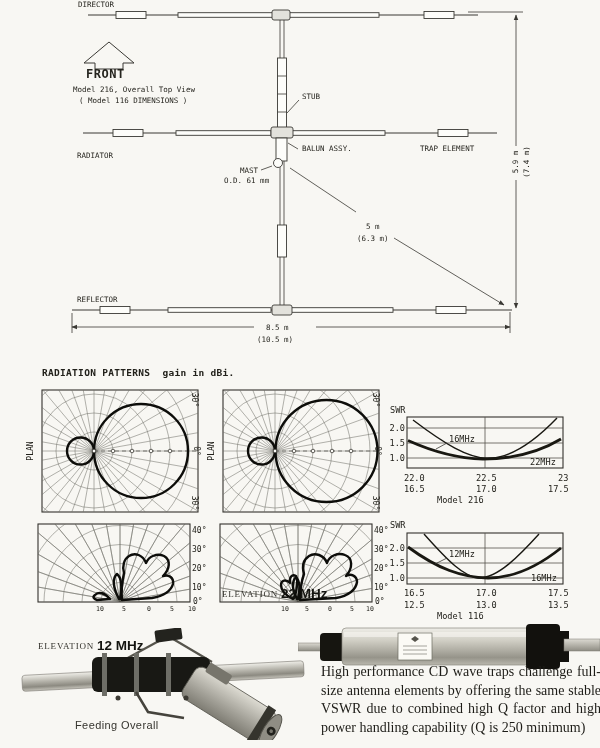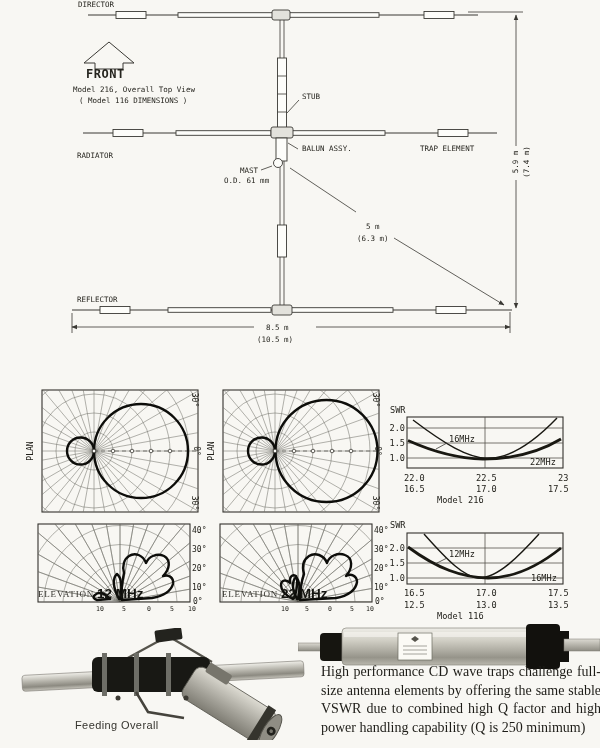--- a/index.html
+++ b/index.html
@@ -128,20 +128,21 @@
     <text class="m" x="224" y="183">O.D. 61 mm</text>
     <text class="m" x="77" y="302">REFLECTOR</text>
     <text class="m" x="366" y="229">5 m</text>
     <text class="m" x="357" y="241">(6.3 m)</text>
     <text class="m" x="266" y="330">8.5 m</text>
     <text class="m" x="257" y="342">(10.5 m)</text>
     <text class="m" text-anchor="middle" transform="translate(518,162) rotate(-90)">5.9 m</text>
     <text class="m" text-anchor="middle" transform="translate(529,162) rotate(-90)">(7.4 m)</text>
   </svg>
 
+  <div class="heading">RADIATION PATTERNS  gain in dBi.</div>
 
   <svg class="abs" style="left:0;top:385px" width="600" height="242" viewBox="0 0 600 242">
     <defs>
       <clipPath id="cp1">
           <rect x="42.5" y="5.5" width="155" height="121"></rect>
         </clipPath>
       <clipPath id="cp2">
           <rect x="223.5" y="5.5" width="155" height="121"></rect>
         </clipPath>
       <clipPath id="ce1">
@@ -400,21 +401,21 @@
       <text class="t" x="404" y="211">16.5</text>
       <text class="t" x="476" y="211">17.0</text>
       <text class="t" x="548" y="211">17.5</text>
       <text class="t" x="404" y="223">12.5</text>
       <text class="t" x="476" y="223">13.0</text>
       <text class="t" x="548" y="223">13.5</text>
       <text class="t" x="437" y="234">Model 116</text>
     </g>
   </svg>
 
-  <div class="cap-el" style="left:38px;top:586px">
+  <div class="cap-el" style="left:38px;top:638px">
     <span>ELEVATION</span>
     <b>12 MHz</b>
   </div>
   <div class="cap-el" style="left:222px;top:586px">
     <span>ELEVATION</span>
     <b>22 MHz</b>
   </div>
 
   <svg class="abs" style="left:18px;top:628px" width="292" height="112" viewBox="0 0 292 112">
     <defs>

